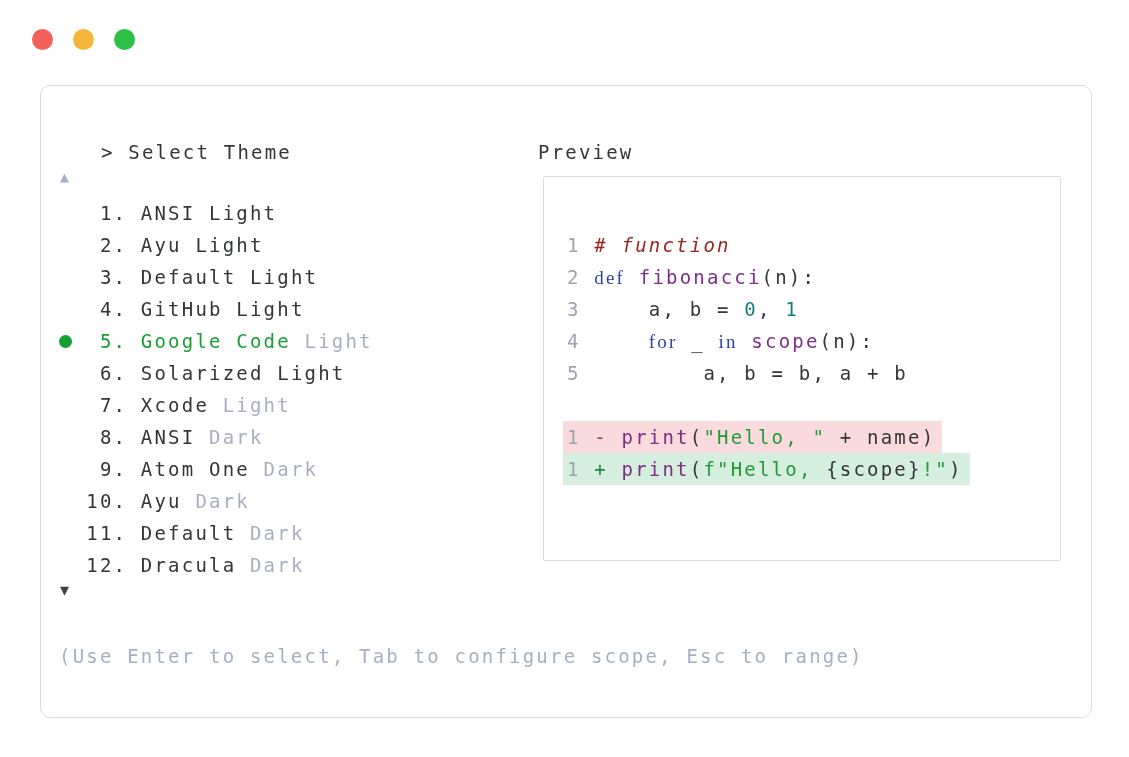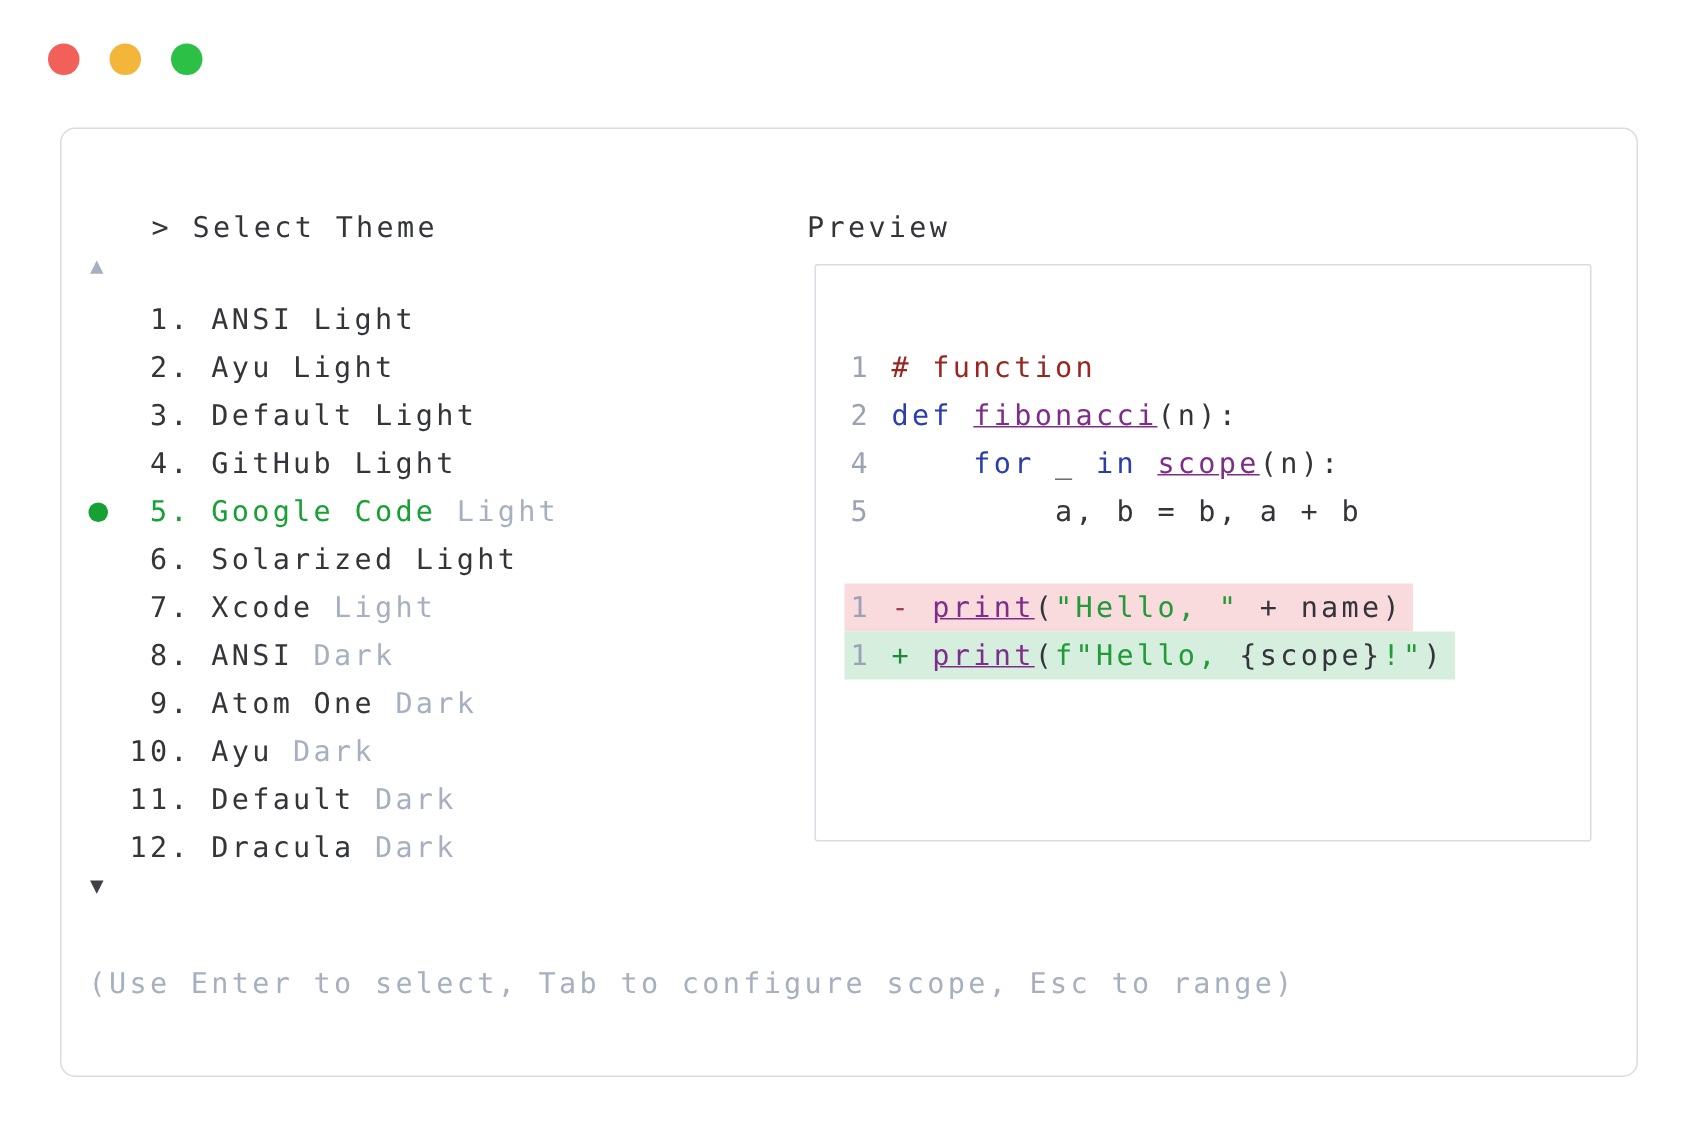--- a/index.html
+++ b/index.html
@@ -39,23 +39,23 @@
     border:1px solid var(--border);border-radius:2px;background:#fff;
     box-sizing:border-box;
   }
   .code{position:absolute;left:23px;top:52px;}
   .crow{height:32px;line-height:32px;white-space:pre;font-size:19px;letter-spacing:2.2px;}
   .bg-del,.bg-add{display:inline-block;height:32px;padding:0 7px 0 4px;margin-left:-4px;}
   .bg-del{background:var(--del_bg);}
   .bg-add{background:var(--add_bg);}
   .tok-text{color:var(--text);}
   .tok-ln{color:var(--linenum);}
-  .tok-comment{color:var(--comment);}
-  .tok-keyword{color:var(--keyword);}
-  .tok-title{color:var(--title);text-decoration:underline;}
+  .tok-comment{color:var(--comment);font-style:italic;}
+  .tok-keyword{color:var(--keyword);font-family:Liberation Serif, serif;}
+  .tok-title{color:var(--title);}
   .tok-number{color:var(--number);}
   .tok-string{color:var(--string);}
   .tok-del{color:var(--del);}
   .tok-add{color:var(--add);}
 </style>
 </head>
 <body>
 
 <div class="traffic">
   <div class="light red"></div>
@@ -74,20 +74,21 @@
   <div class="abs scroll-ind scroll-down">▼</div>
 
   <div class="abs mono help">(Use Enter to select, Tab to configure scope, Esc to range)</div>
 
   <div class="abs mono preview-label">Preview</div>
 
   <div class="preview-box">
     <div class="code">
         <div class="crow"><span class="tok-ln">1</span><span class="tok-text"> </span><span class="tok-comment"># function</span></div>
         <div class="crow"><span class="tok-ln">2</span><span class="tok-text"> </span><span class="tok-keyword">def</span><span class="tok-text"> </span><span class="tok-title">fibonacci</span><span class="tok-text">(n):</span></div>
+        <div class="crow"><span class="tok-ln">3</span><span class="tok-text">     a, b = </span><span class="tok-number">0</span><span class="tok-text">, </span><span class="tok-number">1</span></div>
         <div class="crow"><span class="tok-ln">4</span><span class="tok-text">     </span><span class="tok-keyword">for</span><span class="tok-text"> _ </span><span class="tok-keyword">in</span><span class="tok-text"> </span><span class="tok-title">scope</span><span class="tok-text">(n):</span></div>
         <div class="crow"><span class="tok-ln">5</span><span class="tok-text">         a, b = b, a + b</span></div>
         <div class="crow"></div>
         <div class="crow"><span class="bg-del"><span class="tok-ln">1</span><span class="tok-text"> </span><span class="tok-del">-</span><span class="tok-text"> </span><span class="tok-title">print</span><span class="tok-text">(</span><span class="tok-string">"Hello, "</span><span class="tok-text"> + name)</span></span></div>
         <div class="crow"><span class="bg-add"><span class="tok-ln">1</span><span class="tok-text"> </span><span class="tok-add">+</span><span class="tok-text"> </span><span class="tok-title">print</span><span class="tok-text">(</span><span class="tok-string">f"Hello, </span><span class="tok-text">{scope}</span><span class="tok-string">!"</span><span class="tok-text">)</span></span></div>
       </div>
   </div>
 
 </div>
 

